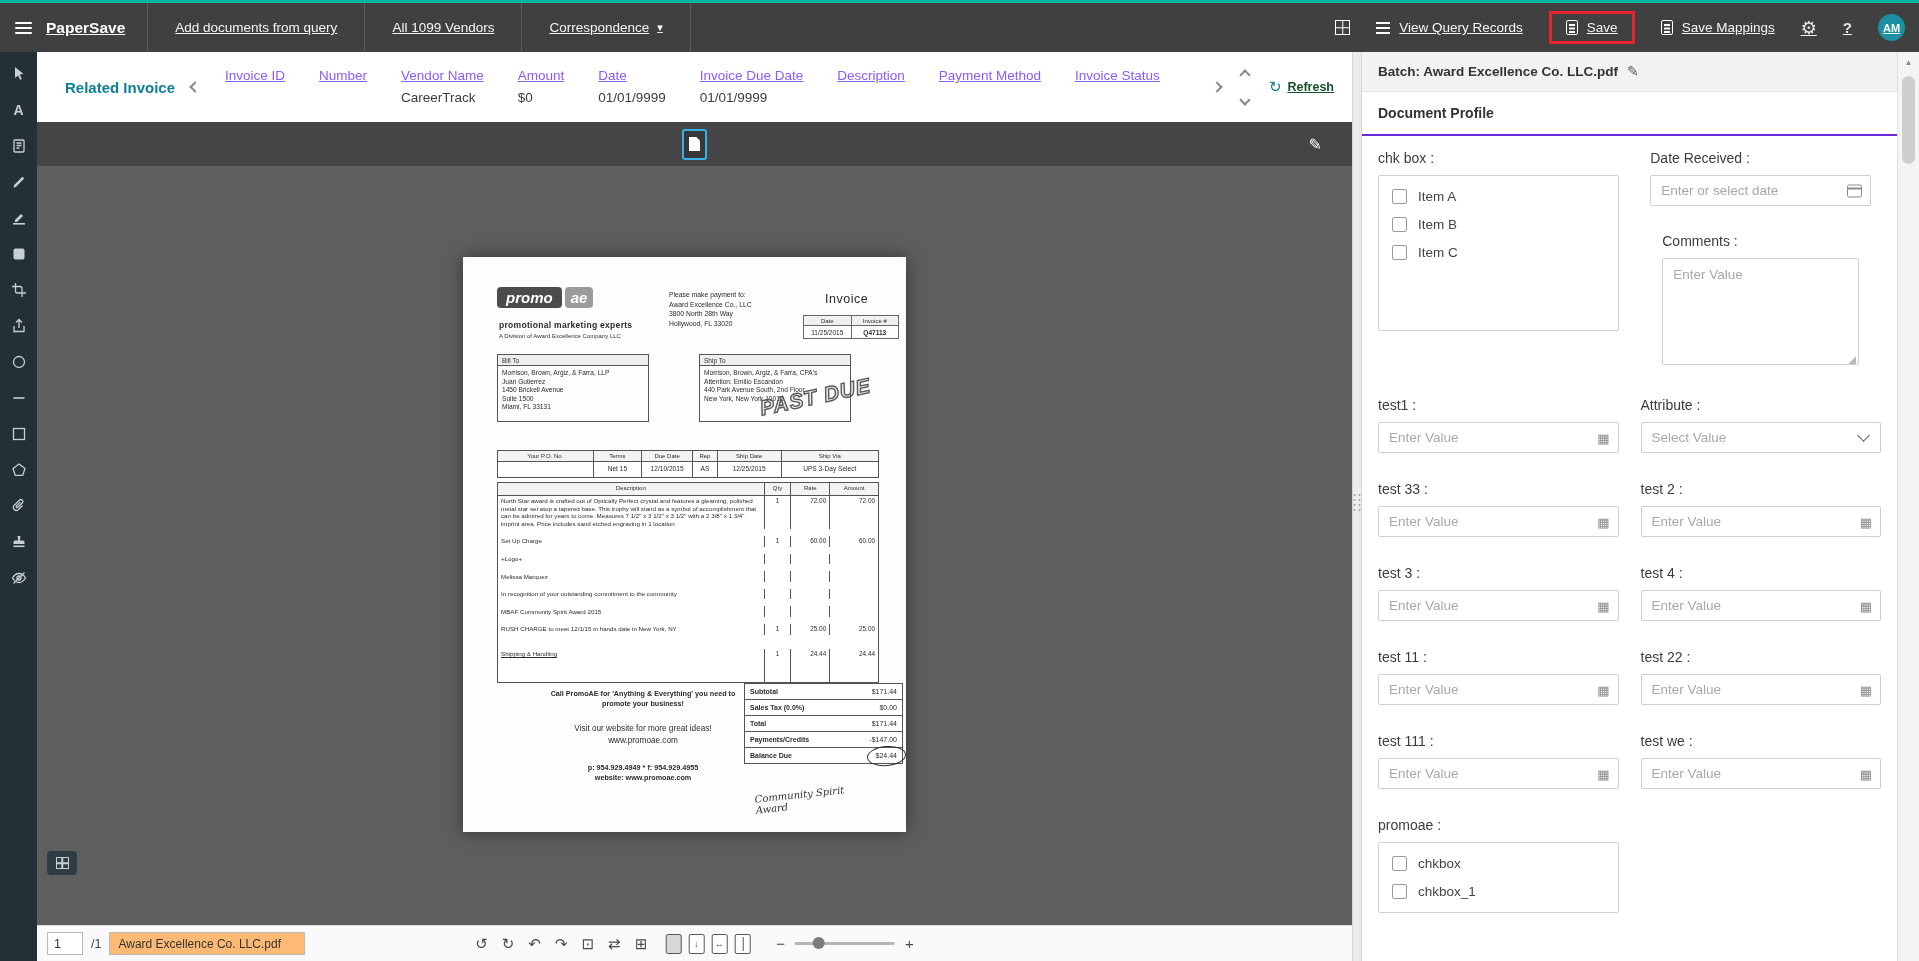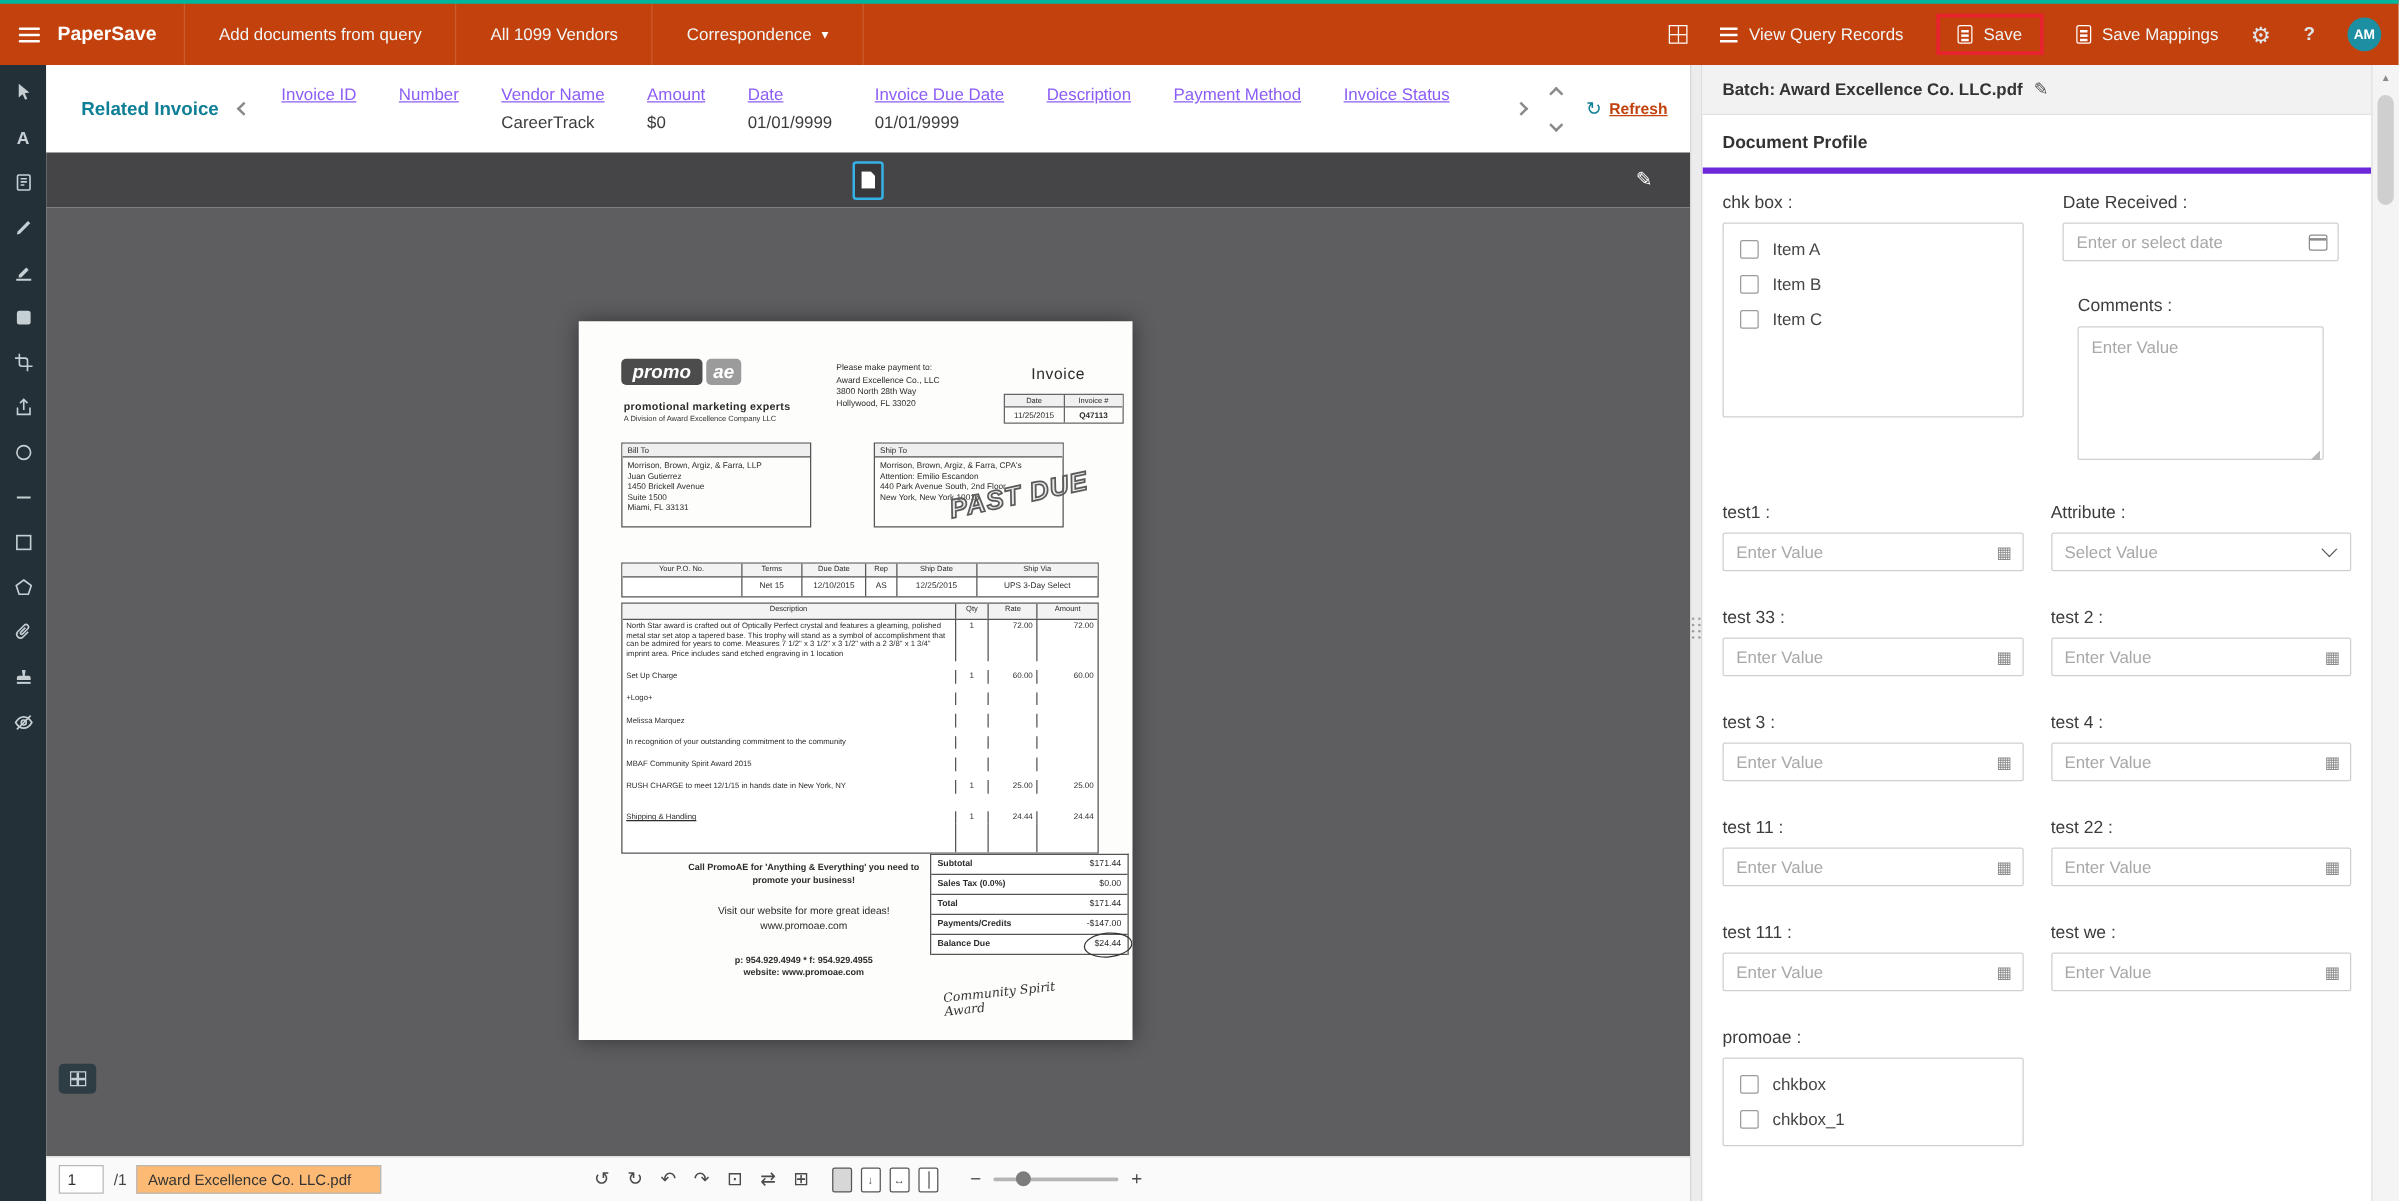--- a/index.html
+++ b/index.html
@@ -1,20 +1,20 @@
 <!DOCTYPE html>
 <html><head>
 <meta charset="utf-8">
 <style>
   * { box-sizing: border-box; margin: 0; padding: 0; }
   html,body { width:1919px; height:961px; overflow:hidden; font-family:"Liberation Sans", sans-serif; background:#fff; }
   .app { position:relative; width:1919px; height:961px; overflow:hidden; }
 
   
-  .topbar { position:absolute; left:0; top:0; width:1919px; height:52px; background:#c2410c; border-top:3px solid #00b79e; display:flex; align-items:center; color:#eef4f5; }
+  .topbar { position:absolute; left:0; top:0; width:1919px; height:52px; background:#404040; border-top:3px solid #00b79e; display:flex; align-items:center; color:#eef4f5;text-decoration:underline; }
   .tb-burger { width:46px; height:100%; display:flex; align-items:center; justify-content:center; cursor:pointer; }
   .i-bars { display:inline-flex; flex-direction:column; gap:3px; }
   .i-bars i { width:17px; height:2px; background:#fff; border-radius:1px; }
   .tb-brand { font-size:15.5px; font-weight:bold; color:#fff; margin-right:22px; }
   .tb-sep { width:1px; height:49px; background:rgba(255,255,255,0.14); }
   .tb-tab { height:49px; display:flex; align-items:center; gap:8px; padding:0 27px; font-size:13.5px; color:#f2f6f7; cursor:pointer; white-space:nowrap; }
   .tb-caret { font-size:11px; color:#fff; }
   .tb-right { margin-left:auto; display:flex; align-items:center; gap:26px; padding-right:14px; }
   .tb-iconbtn { display:flex; align-items:center; gap:9px; font-size:13.5px; color:#f2f6f7; cursor:pointer; white-space:nowrap; }
   .i-grid { width:15px; height:15px; border:1.5px solid #fff; position:relative; display:inline-block; }
@@ -45,21 +45,21 @@
   .chv.down { transform:rotate(45deg); }
   .hdr-collapse { margin:0 0 0 16px; cursor:pointer; }
   .hdr-cols { display:flex; gap:34px; margin-left:26px; }
   .hcol { display:flex; flex-direction:column; gap:7px; }
   .hcol .lnk { color:#8b5cf6; font-size:13.5px; text-decoration:underline; cursor:pointer; white-space:nowrap; }
   .hcol .val { color:#3c3c3c; font-size:13.5px; min-height:16px; white-space:nowrap; }
   .hdr-right { margin-left:auto; display:flex; align-items:center; gap:20px; padding-right:18px; }
   .hdr-updown { display:flex; flex-direction:column; gap:17px; }
   .refresh { display:flex; align-items:center; gap:6px; cursor:pointer; }
   .refresh .ric { color:#0e7f95; font-size:15px; }
-  .refresh .rtx { color:#c2410c; font-size:12.5px; font-weight:bold; text-decoration:underline; }
+  .refresh .rtx { color:#14532d; font-size:12.5px; font-weight:bold; text-decoration:underline; }
 
   
   .vtool { position:absolute; left:37px; top:122px; width:1315px; height:44px; background:#454547; display:flex; align-items:center; justify-content:center; }
   .page-chip { width:25px; height:31px; border:2px solid #35b1e8; border-radius:3px; background:rgba(0,0,0,0.18); display:flex; align-items:center; justify-content:center; cursor:pointer; }
   .mini-doc { width:11px; height:14px; background:#fff; clip-path:polygon(0 0, 68% 0, 100% 26%, 100% 100%, 0 100%); }
   .vtool-pencil { position:absolute; right:30px; color:#fff; font-size:16px; cursor:pointer; }
 
   
   .viewer { position:absolute; left:37px; top:166px; width:1315px; height:759px; background:#5e5e61; overflow:hidden; }
   .thumb-toggle { position:absolute; left:10px; bottom:50px; width:30px; height:24px; background:#2e3d44; border-radius:4px; display:flex; align-items:center; justify-content:center; cursor:pointer; }
@@ -137,21 +137,21 @@
   .splitter { position:absolute; left:1352px; top:52px; width:10px; height:909px; background:#ececec; border-left:1px solid #d6d6d6; border-right:1px solid #d6d6d6; cursor:col-resize; }
   .split-dots { position:absolute; left:50%; top:442px; transform:translateX(-50%); display:grid; grid-template-columns:repeat(2, 2px); gap:3px; }
   .split-dots i { width:2px; height:2px; background:#9c9c9c; border-radius:50%; }
 
   
   .panel { position:absolute; left:1362px; top:52px; width:535px; height:909px; background:#fff; overflow:hidden; }
   .panel-head { background:#f2f2f2; border-bottom:1px solid #e3e3e3; padding:11px 16px 12px; }
   .panel-id { font-size:13.5px; font-weight:bold; color:#333; margin-bottom:8px; }
   .panel-batch { font-size:13.5px; font-weight:bold; color:#333; display:flex; align-items:center; gap:9px; }
   .batch-pencil { font-size:14px; color:#555; cursor:pointer; font-weight:normal; }
-  .panel-sec { padding:13px 16px; font-size:14px; font-weight:bold; color:#333; border-bottom:5px solid #6d28d9; }
+  .panel-sec { padding:13px 16px; font-size:14px; font-weight:bold; color:#333; border-bottom:2px solid #6d28d9; }
   .panel-body { padding:14px 16px 0; display:grid; grid-template-columns:1fr 1fr; column-gap:22px; row-gap:28px; }
   .fld label { display:block; font-size:14px; color:#3c3c3c; margin-bottom:9px; }
   .inp { position:relative; height:31px; }
   .inp input { width:100%; height:31px; border:1px solid #cfcfcf; border-radius:2px; padding:0 32px 0 10px; font-size:13.5px; color:#333; font-family:"Liberation Sans", sans-serif; background:#fff; }
   .inp input::placeholder { color:#a8a8a8; }
   .inp .icn { position:absolute; right:9px; top:50%; transform:translateY(-50%); color:#8b8b8b; font-size:13px; cursor:pointer; line-height:1; }
   .i-cal { position:absolute; right:9px; top:50%; transform:translateY(-50%); width:15px; height:13px; border:1.5px solid #8b8b8b; border-radius:2px; cursor:pointer; }
   .i-cal::before { content:""; position:absolute; left:0; right:0; top:2px; height:2px; background:#8b8b8b; }
   .sel { position:relative; height:31px; border:1px solid #cfcfcf; border-radius:2px; display:flex; align-items:center; padding:0 30px 0 10px; font-size:13.5px; color:#a8a8a8; cursor:pointer; background:#fff; }
   .sel-chv { position:absolute; right:12px; top:8px; width:9px; height:9px; border-right:1.6px solid #555; border-bottom:1.6px solid #555; transform:rotate(45deg); }

